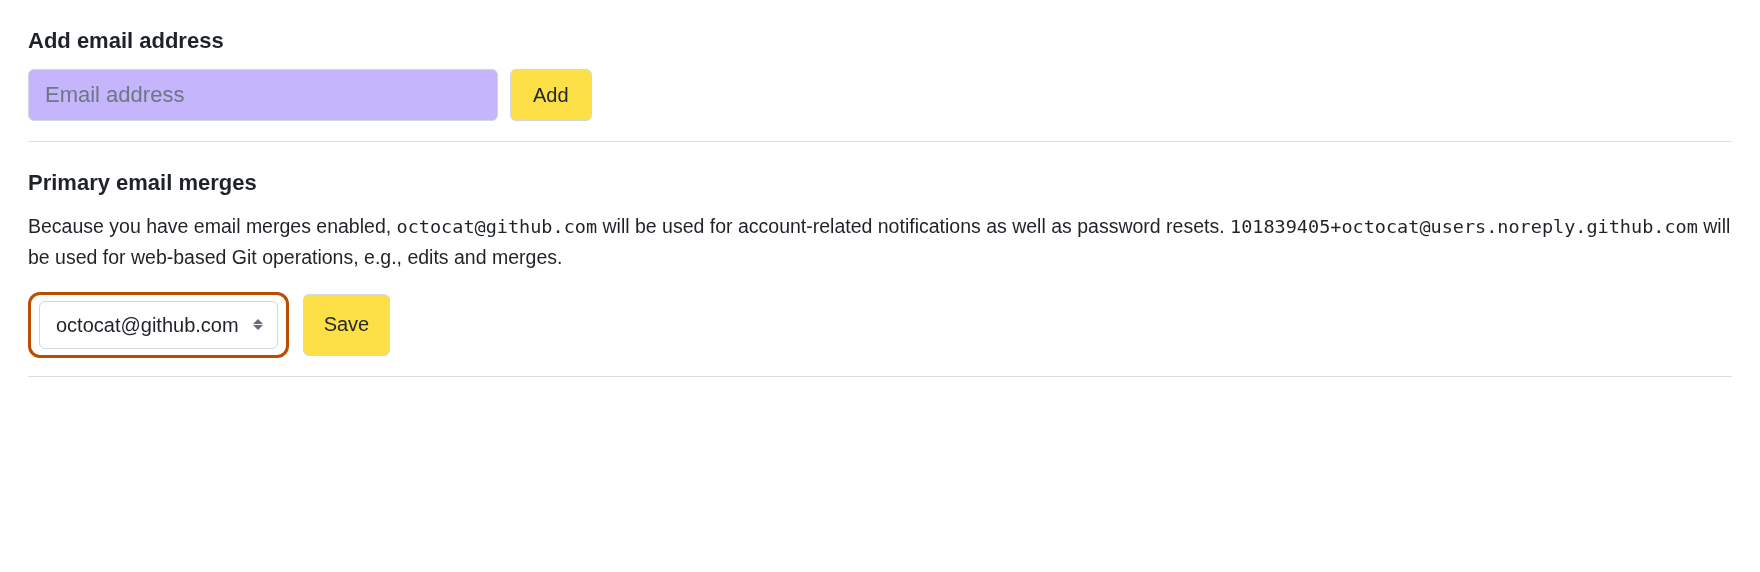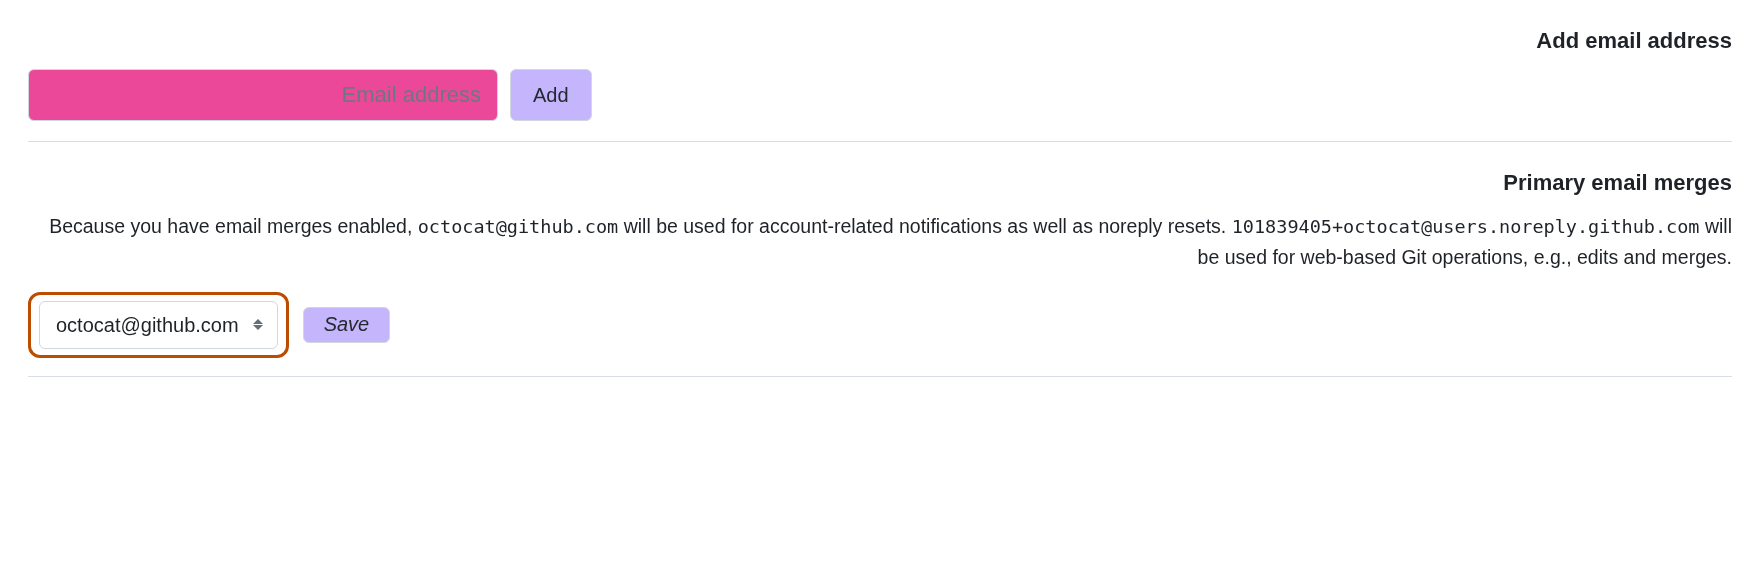--- a/index.html
+++ b/index.html
@@ -1,17 +1,16 @@
 <!DOCTYPE html>
 <html><head>
   <meta charset="utf-8">
   <style>
     * {
       box-sizing: border-box;
-      text-align: right;
     }
     body {
       margin: 0;
       padding: 24px 28px;
       font-family: -apple-system, BlinkMacSystemFont, "Segoe UI", Helvetica, Arial, sans-serif;
       color: #1f2328;
       font-size: 17.5px;
       line-height: 1.5;
       background: #ffffff;
     }
@@ -25,34 +24,34 @@
       display: flex;
       gap: 12px;
       align-items: center;
       margin-bottom: 20px;
     }
     .text-input {
       width: 470px;
       height: 52px;
       border: 1px solid #d0d7de;
       border-radius: 6px;
-      background: #ec4899;
+      background: #c4b5fd;
       font-size: 22px;
       padding: 0 16px;
       color: #1f2328;
       outline: none;
     }
     .text-input::placeholder {
       color: #6e7781;
     }
     .btn {
       height: 52px;
       border: 1px solid #d0d7de;
       border-radius: 6px;
-      background: #c4b5fd;
+      background: #fde047;
       font-size: 20px;
       font-weight: 500;
       padding: 0 22px;
       color: #24292f;
       cursor: pointer;
       display: inline-flex;
       align-items: center;
     }
     .divider {
       height: 1px;
@@ -114,23 +113,22 @@
       border-left: 5px solid transparent;
       border-right: 5px solid transparent;
     }
     .select-caret .tri-up {
       border-bottom: 5px solid #656d76;
     }
     .select-caret .tri-down {
       border-top: 5px solid #656d76;
     }
     .btn-save {
-      height: 36px;
+      height: 62px;
       padding: 0 20px;
-      font-style: italic;
     }
     .bottom-divider {
       height: 1px;
       background: #d8dee4;
       border: none;
       margin: 0;
     }
   </style>
 </head>
 <body>
@@ -138,21 +136,21 @@
 <div class="section-title">Add email address</div>
 <div class="form-row">
   <input type="text" class="text-input" placeholder="Email address" style="">
   <button class="btn">Add</button>
 </div>
 
 <hr class="divider">
 
 <div class="section-title">Primary email merges</div>
 <p class="description">
-  <span>Because you have email merges enabled, </span><code class="inline">octocat@github.com</code><span> will be used for account-related notifications as well as noreply resets. </span><code class="inline">101839405+octocat@users.noreply.github.com</code><span> will be used for web-based Git operations, e.g., edits and merges.</span>
+  <span>Because you have email merges enabled, </span><code class="inline">octocat@github.com</code><span> will be used for account-related notifications as well as password resets. </span><code class="inline">101839405+octocat@users.noreply.github.com</code><span> will be used for web-based Git operations, e.g., edits and merges.</span>
 </p>
 
 <div class="select-row">
   <div class="highlight-box">
     <div class="select-wrap">
       <span>octocat@github.com</span>
       <span class="select-caret">
         <span class="tri-up"></span>
         <span class="tri-down"></span>
       </span>

